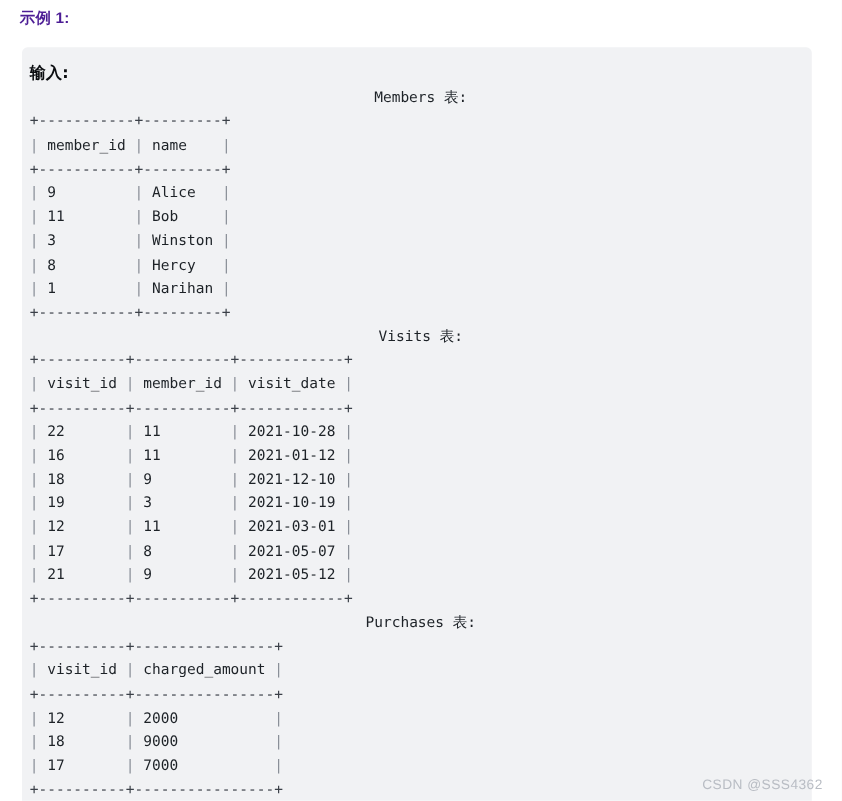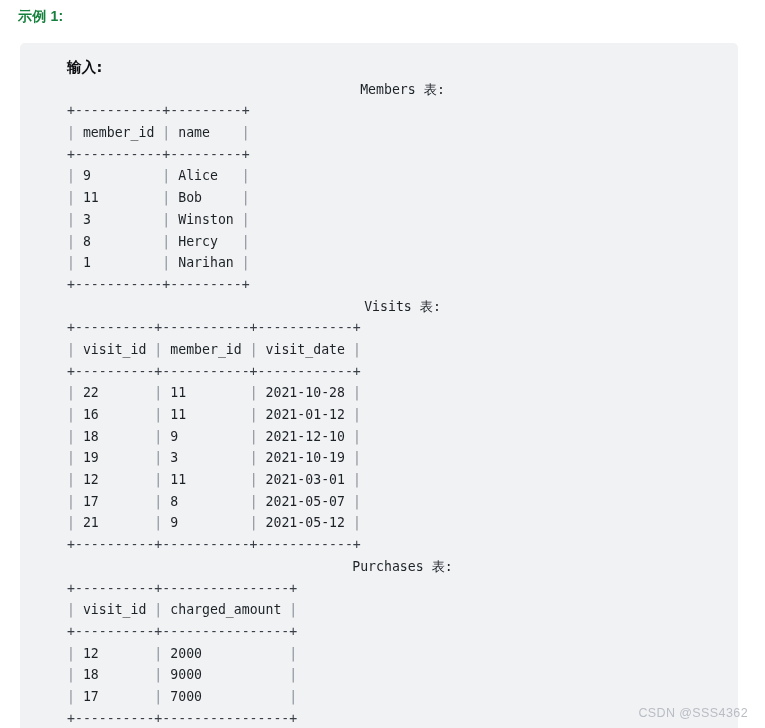--- a/index.html
+++ b/index.html
@@ -15,21 +15,21 @@
     font-family: "Liberation Sans", sans-serif;
   }
 
   #page-title {
     position: absolute;
     left: 18px;
     top: 8px;
     font-family: "Liberation Sans", sans-serif;
     font-size: 14px;
     font-weight: bold;
-    color: #15803d;
+    color: #4c1d95;
     letter-spacing: 0.2px;
     white-space: pre;
   }
 
   #code-block {
     position: absolute;
     left: 20px;
     top: 43px;
     width: 718px;
     height: 700px;
@@ -39,21 +39,20 @@
     box-sizing: border-box;
     padding: 14px 0 0 0;
   }
 
   #code-lines {
     font-family: "DejaVu Sans Mono", "Liberation Mono", monospace;
     font-size: 13.2px;
     line-height: 21.7px;
     white-space: pre;
     padding-left: 7px;
-    margin-left: 40px;
   }
 
   .code-line {
     white-space: pre;
     color: #24292f;
     height: 21.7px;
   }
 
   .code-line.label {
     color: #24292f;

